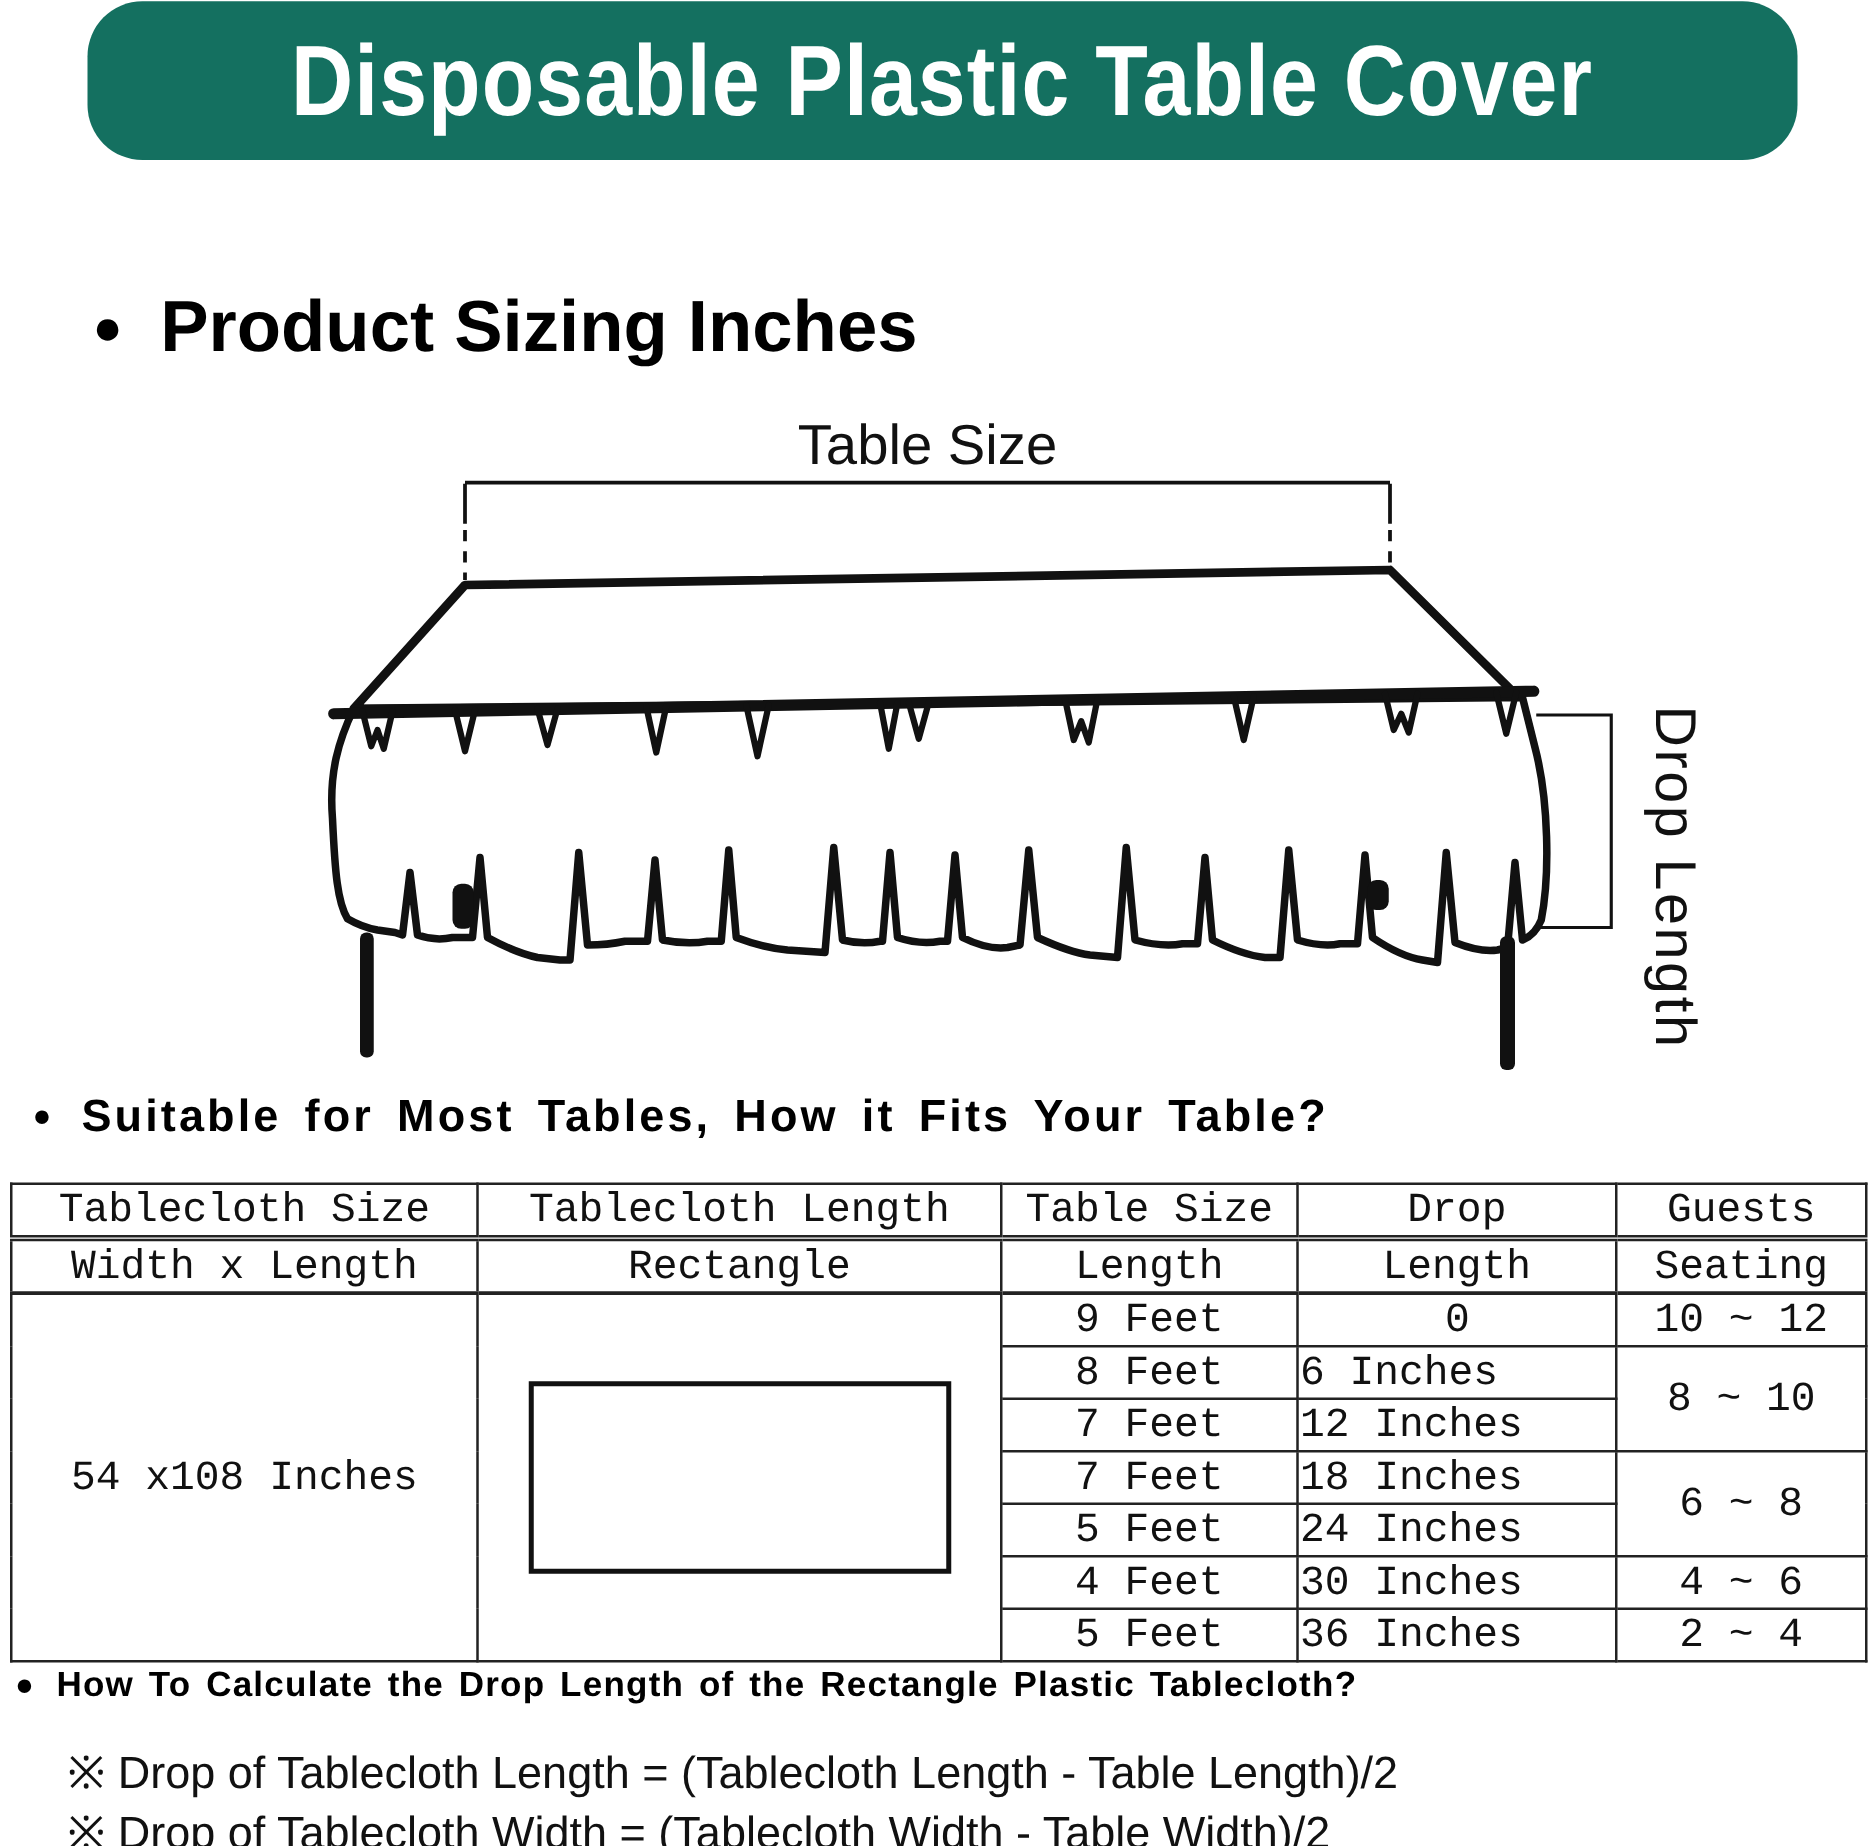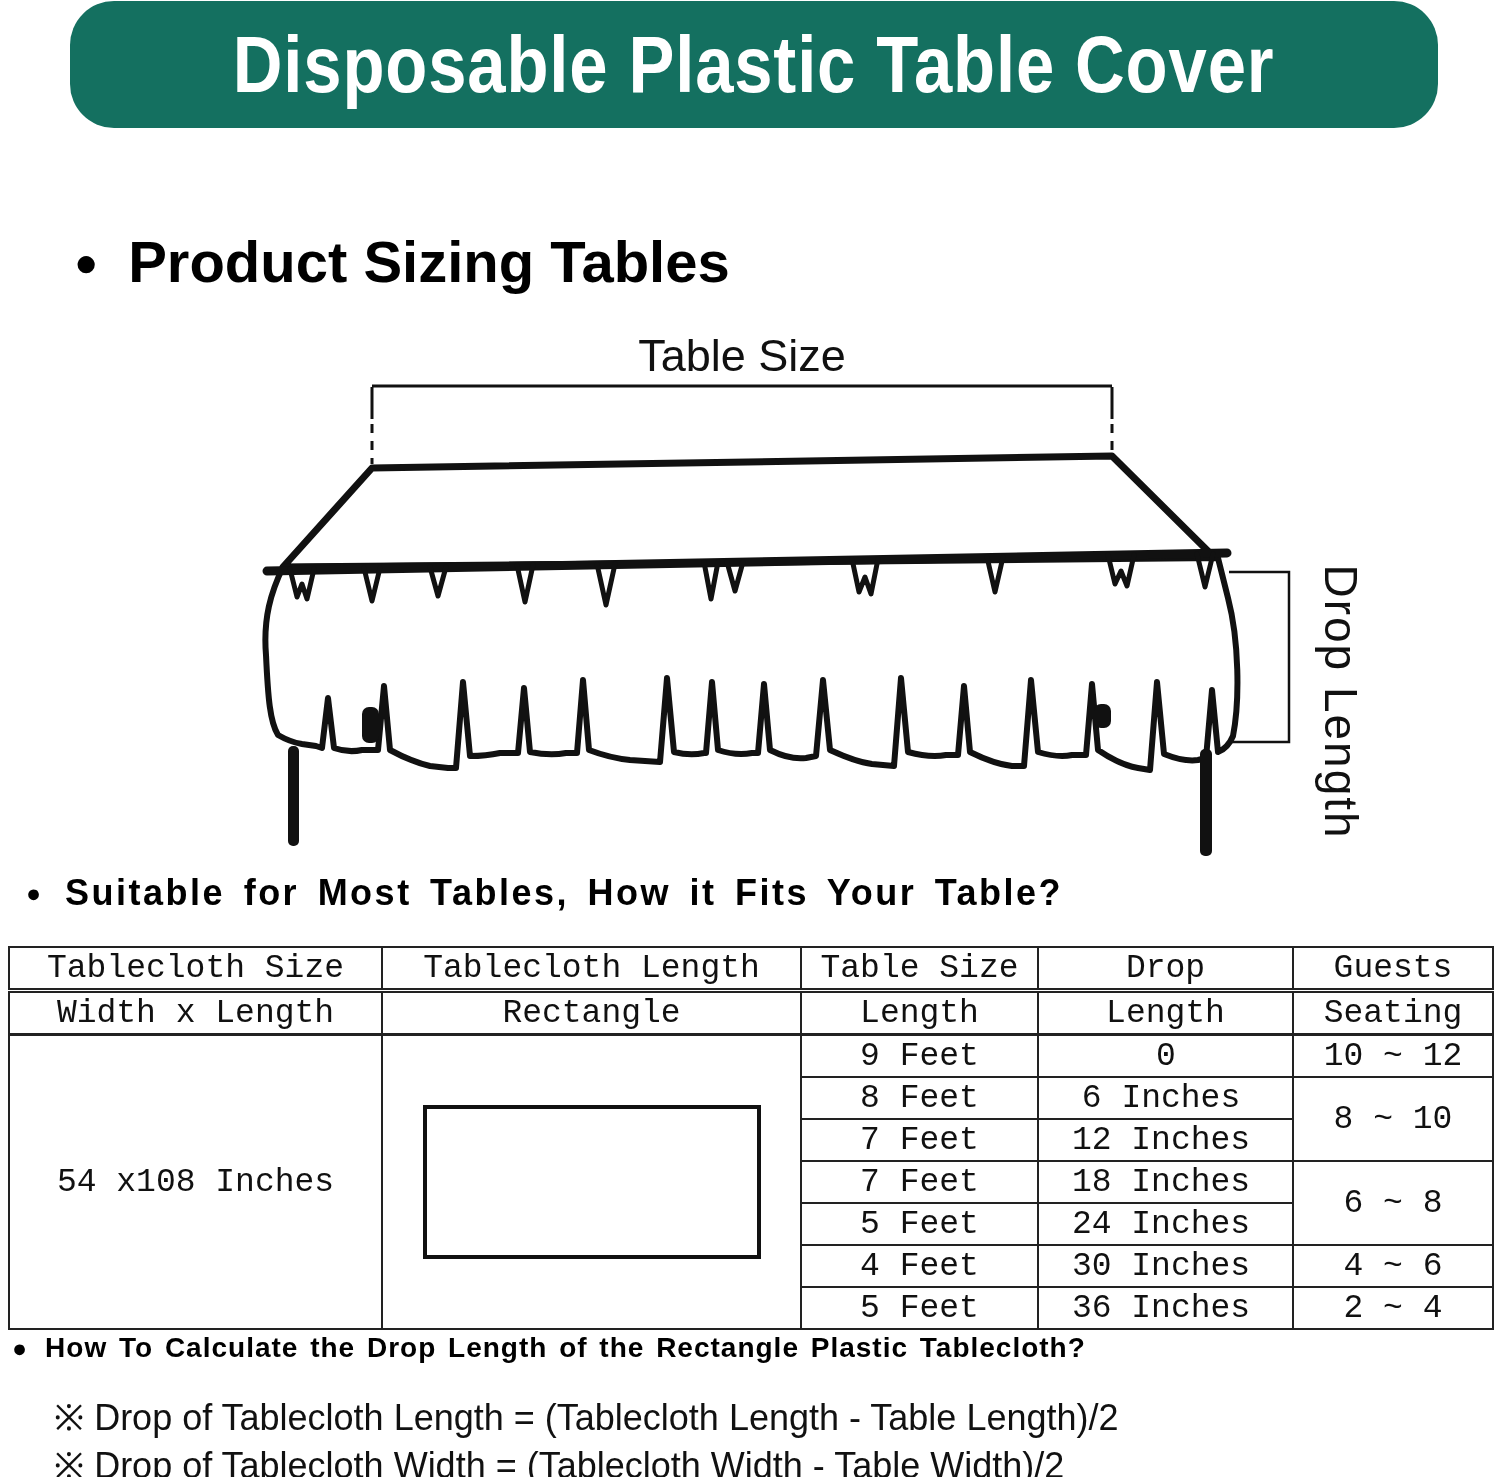--- a/index.html
+++ b/index.html
@@ -51,34 +51,34 @@
     border-collapse:collapse;table-layout:fixed;
     font-family:"Liberation Mono",monospace;font-size:33px;color:#111;
   }
   .sizing-table th,.sizing-table td{
     border:2px solid #222;padding:1px;text-align:center;font-weight:normal;
     overflow:hidden;
   }
   .sizing-table thead tr.hrow1 th{height:38px;border-bottom:5px double #222;}
   .sizing-table thead tr.hrow2 th{height:38px;border-bottom:3px solid #222;}
   .sizing-table tbody td{height:38px;border-radius:12px;}
-  .sizing-table td.drop{text-align:center;padding-right:10px;}
+  .sizing-table td.drop{text-align:left;padding-right:10px;}
   .sizing-table td.drop.center{text-align:center;padding-right:0;}
   .rect-shape{width:330px;height:146px;border:4px solid #111;margin:0 auto;}
 </style>
 </head>
 <body>
 
 <div class="banner">
   <div class="banner-text">Disposable Plastic Table Cover</div>
 </div>
 
 <div class="heading heading-product">
   <span class="bullet">●</span>
-  <span class="htext">Product Sizing Tables</span>
+  <span class="htext">Product Sizing Inches</span>
 </div>
 
 <svg class="diagram-svg" width="1500" height="1477" viewBox="0 0 1500 1477">
 
   <text class="lbl-tablesize" x="742" y="371" text-anchor="middle">Table Size</text>
 
   <g stroke="#111" stroke-width="3" fill="none">
     <path d="M372,386 H1112"></path>
     <path d="M372,387 V419"></path>
     <path d="M1112,387 V419"></path>

